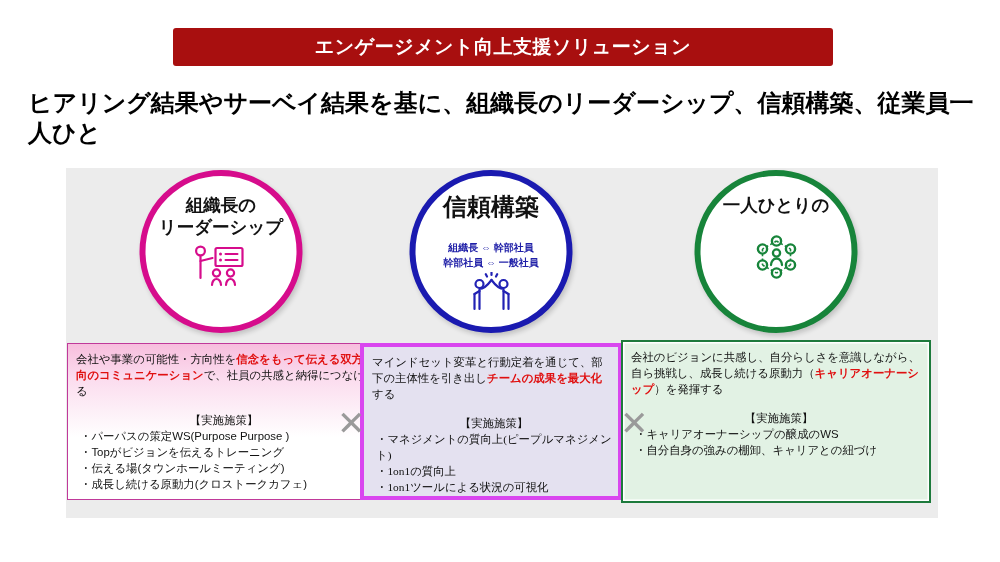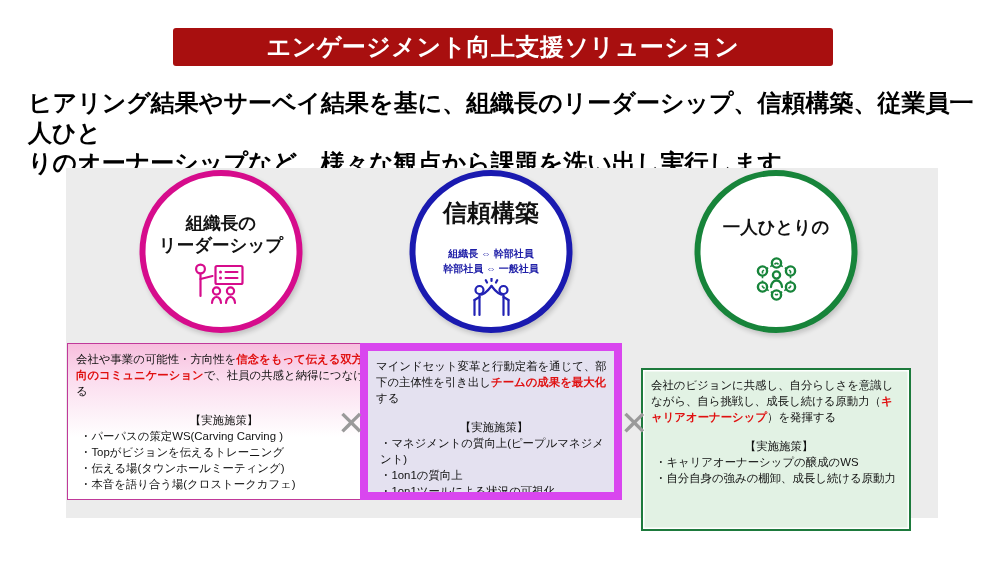--- a/index.html
+++ b/index.html
@@ -29,21 +29,21 @@
     width: 660px;
     height: 38px;
     background: #a80f0f;
     border-radius: 3px;
     display: flex;
     align-items: center;
     justify-content: center;
   }
   .title-banner-text {
     color: #ffffff;
-    font-size: 24px;
+    font-size: 19px;
     font-weight: bold;
     letter-spacing: 0.5px;
     white-space: nowrap;
   }
 
   
   .subtitle {
     position: absolute;
     left: 28px;
     top: 88px;
@@ -82,21 +82,21 @@
     transform: translateX(-50%);
     top: 2px;
     width: 163px;
     height: 163px;
     border-radius: 50%;
     background: #ffffff;
     box-sizing: border-box;
     display: flex;
     flex-direction: column;
     align-items: center;
-    justify-content: center;
+    justify-content: flex-start;
     box-shadow: 2px 3px 5px rgba(0,0,0,0.18);
     z-index: 3;
   }
   .circle-1 { border: 6px solid #d60c8c; }
   .circle-2 { border: 6px solid #1a1ab0; }
   .circle-3 { border: 6px solid #17843a; gap: 10px; }
 
   .circle-title {
     margin-top: 18px;
     font-size: 17.5px;
@@ -150,30 +150,31 @@
     line-height: 16.2px;
     color: #111111;
     z-index: 2;
     overflow: hidden;
   }
   .tb-pink {
     border: 1.5px solid #c0399a;
     background: linear-gradient(to bottom, #f7bedd 0%, #fbdcee 22%, #ffffff 60%, #ffffff 100%);
   }
   .tb-blue {
-    border: 8px solid #d946ef;
+    border: 4px solid #d946ef;
     background: #e4e1f0;
+    font-family: Liberation Serif, serif;
   }
   .tb-green {
     border: 2.5px solid #1d7a3c;
     background: #e2f2e4;
     box-shadow: inset 0 0 0 1.5px #ffffff;
   }
   .tb-blue { width: 262px; }
-  .tb-green { width: 270px; height: 163px; top: 172px; margin-top: 28px; }
+  .tb-green { width: 310px; height: 163px; top: 172px; }
 
   .hl-red {
     color: #e01010;
     font-weight: bold;
   }
   .tb-body { margin: 0; }
   .tb-gap { height: 12px; }
   .tb-heading { margin: 0; padding-left: 4px; text-align: center; }
   .tb-list { margin: 0; padding-left: 4px; }
   .tb-item { margin: 0; }
@@ -182,21 +183,20 @@
 <body>
 
 <div class="slide">
 
   <div class="title-banner">
     <span class="title-banner-text">エンゲージメント向上支援ソリューション</span>
   </div>
 
   <div class="subtitle">
     <span>ヒアリング結果やサーベイ結果を基に、組織長のリーダーシップ、信頼構築、従業員一人ひと</span><br>
-    <span>りのオーナーシップなど、様々な観点から課題を洗い出し実行します</span>
   </div>
 
   <div class="panel">
 
     <div class="column col-1">
       <div class="circle circle-1">
         <div class="circle-title">
           <span>組織長の</span><br>
           <span>リーダーシップ</span>
         </div>
@@ -222,24 +222,24 @@
             </g>
           </svg>
         </span>
       </div>
 
       <div class="textbox tb-pink">
         <p class="tb-body"><span>会社や事業の可能性・方向性を</span><span class="hl-red">信念をもって伝える双方向のコミュニケーション</span><span>で、社員の共感と納得につなげる</span></p>
         <div class="tb-gap"></div>
         <p class="tb-heading">【実施施策】</p>
         <div class="tb-list">
-          <p class="tb-item">・パーパスの策定WS(Carving Carving )</p>
+          <p class="tb-item">・パーパスの策定WS(Purpose Purpose )</p>
           <p class="tb-item">・Topがビジョンを伝えるトレーニング</p>
           <p class="tb-item">・伝える場(タウンホールミーティング)</p>
-          <p class="tb-item">・本音を語り合う場(クロストークカフェ)</p>
+          <p class="tb-item">・成長し続ける原動力(クロストークカフェ)</p>
         </div>
       </div>
     </div>
 
     <div class="mult mult-1">✕</div>
 
     <div class="column col-2">
       <div class="circle circle-2">
         <div class="circle-title">信頼構築</div>
         <div class="circle-sub">
@@ -299,19 +299,19 @@
           </svg>
         </span>
       </div>
 
       <div class="textbox tb-green">
         <p class="tb-body"><span>会社のビジョンに共感し、自分らしさを意識しながら、自ら挑戦し、成長し続ける原動力（</span><span class="hl-red">キャリアオーナーシップ</span><span>）を発揮する</span></p>
         <div class="tb-gap"></div>
         <p class="tb-heading">【実施施策】</p>
         <div class="tb-list">
           <p class="tb-item">・キャリアオーナーシップの醸成のWS</p>
-          <p class="tb-item">・自分自身の強みの棚卸、成長し続ける原動力</p>
+          <p class="tb-item">・自分自身の強みの棚卸、キャリアとの紐づけ</p>
         </div>
       </div>
     </div>
 
   </div>
 </div>
 
 </body></html>

